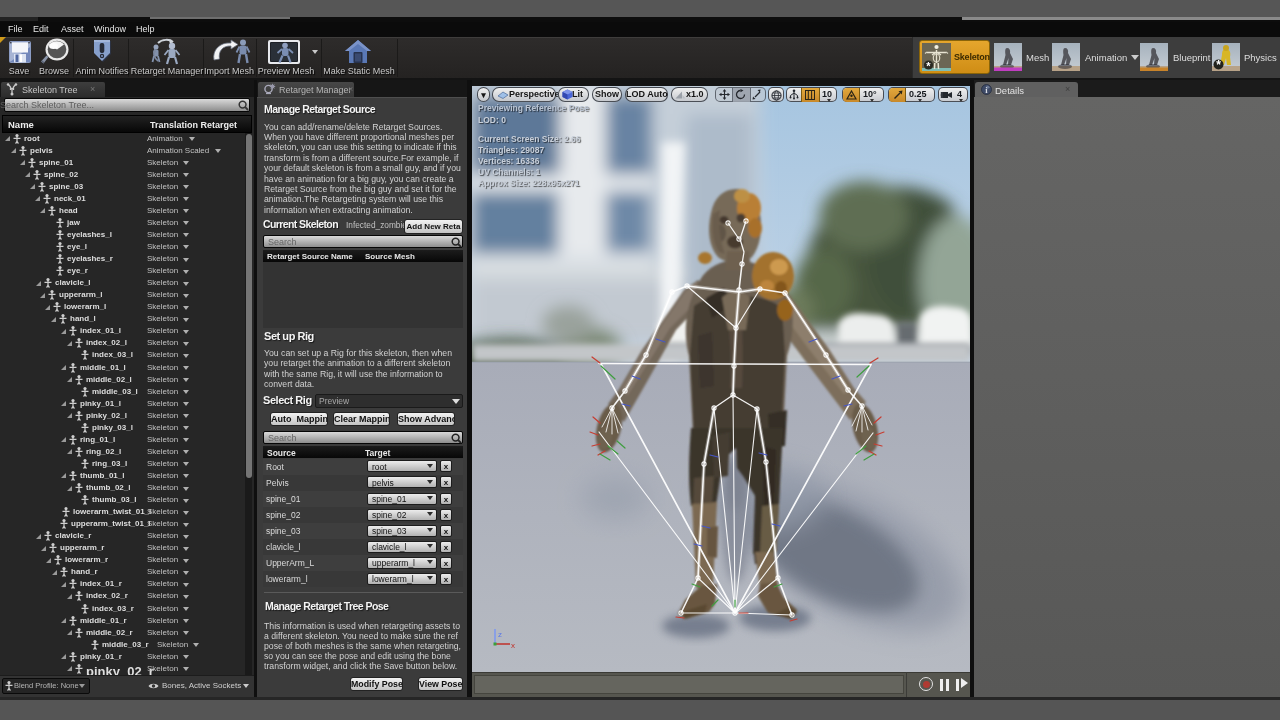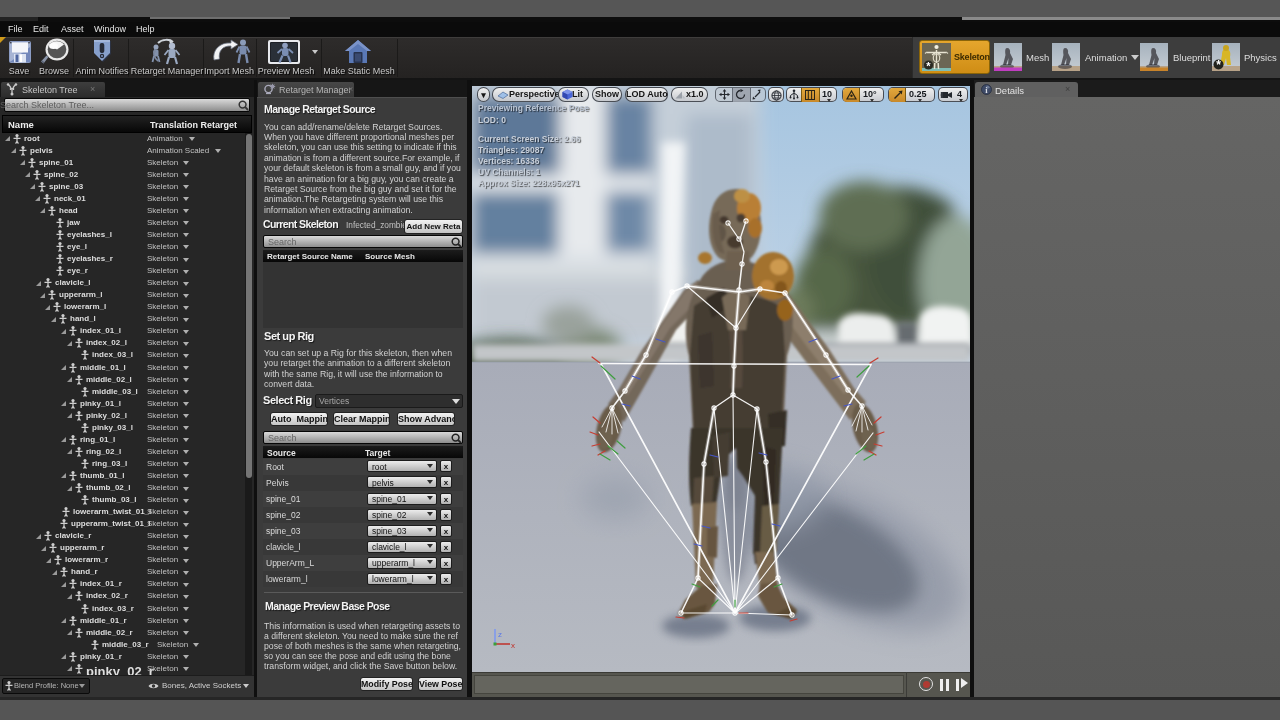--- a/index.html
+++ b/index.html
@@ -633,21 +633,21 @@
     <path d="M8.5 0.8 L8.5 6.2 M5.8 3.5 L11.2 3.5 M6.6 1.6 L10.4 5.4 M6.6 5.4 L10.4 1.6" stroke="#99a" stroke-width="0.9"></path>
 <path d="M2 10.5 L7 10.5" stroke="#aab" stroke-width="1.2"></path>
   </svg>
 <div class="abs txt" style="left:279px;top:85px;font-size:9px;color:#b4b4b4">Retarget Manager</div>
 <div class="abs txt" style="left:348px;top:84px;font-size:9px;color:#666">×</div>
 <div class="abs" style="left:257px;top:97px;width:210px;height:1px;background:#4e4e4e"></div>
 <div class="abs txt" style="left:264px;top:103px;font-size:10.5px;font-weight:bold;letter-spacing:-0.55px;color:#f4f4f4;text-shadow:1px 1px 1px #1a1a1a">Manage Retarget Source</div>
 <div class="abs txt" style="left:264px;top:121.5px;font-size:8.7px;color:#d2d2d2">You can add/rename/delete Retarget Sources.</div>
 <div class="abs txt" style="left:264px;top:131.9px;font-size:8.7px;color:#d2d2d2">When you have different proportional meshes per</div>
 <div class="abs txt" style="left:264px;top:142.3px;font-size:8.7px;color:#d2d2d2">skeleton, you can use this setting to indicate if this</div>
-<div class="abs txt" style="left:264px;top:152.7px;font-size:8.7px;color:#d2d2d2">animation is from a different source.For example, if</div>
+<div class="abs txt" style="left:264px;top:152.7px;font-size:8.7px;color:#d2d2d2">transform is from a different source.For example, if</div>
 <div class="abs txt" style="left:264px;top:163.1px;font-size:8.7px;color:#d2d2d2">your default skeleton is from a small guy, and if you</div>
 <div class="abs txt" style="left:264px;top:173.5px;font-size:8.7px;color:#d2d2d2">have an animation for a big guy, you can create a</div>
 <div class="abs txt" style="left:264px;top:183.9px;font-size:8.7px;color:#d2d2d2">Retarget Source from the big guy and set it for the</div>
 <div class="abs txt" style="left:264px;top:194.3px;font-size:8.7px;color:#d2d2d2">animation.The Retargeting system will use this</div>
 <div class="abs txt" style="left:264px;top:204.7px;font-size:8.7px;color:#d2d2d2">information when extracting animation.</div>
 <div class="abs txt" style="left:263px;top:218px;font-size:10.5px;font-weight:bold;letter-spacing:-0.6px;color:#f4f4f4;text-shadow:1px 1px 1px #1a1a1a">Current Skeleton</div>
 <div class="abs txt" style="left:346px;top:220px;font-size:8.3px;color:#c2c2c2">Infected_zombie</div>
 <div class="lightbtn" style="left:404px;top:219px;width:59px;height:15px;font-size:8px;line-height:13px">Add New Reta</div>
 <div class="abs" style="left:263px;top:235px;width:200px;height:13px;background:linear-gradient(#d9d9d9,#8e8e8e);border:1px solid #060606;border-radius:2px;box-sizing:border-box"></div>
 <div class="abs txt" style="left:268px;top:237px;font-size:9px;color:#666">Search</div>
@@ -659,21 +659,21 @@
 <div class="abs txt" style="left:267px;top:252px;font-size:8px;font-weight:bold;color:#e8e8e8">Retarget Source Name</div>
 <div class="abs txt" style="left:365px;top:252px;font-size:8px;font-weight:bold;color:#e8e8e8">Source Mesh</div>
 <div class="abs" style="left:263px;top:262px;width:200px;height:66px;background:#333"></div>
 <div class="abs txt" style="left:264px;top:330px;font-size:11px;font-weight:bold;letter-spacing:-0.45px;color:#f4f4f4;text-shadow:1px 1px 1px #1a1a1a">Set up Rig</div>
 <div class="abs txt" style="left:264px;top:348.0px;font-size:8.7px;color:#d2d2d2">You can set up a Rig for this skeleton, then when</div>
 <div class="abs txt" style="left:264px;top:358.3px;font-size:8.7px;color:#d2d2d2">you retarget the animation to a different skeleton</div>
 <div class="abs txt" style="left:264px;top:368.6px;font-size:8.7px;color:#d2d2d2">with the same Rig, it will use the information to</div>
 <div class="abs txt" style="left:264px;top:378.9px;font-size:8.7px;color:#d2d2d2">convert data.</div>
 <div class="abs txt" style="left:263px;top:394px;font-size:11px;font-weight:bold;letter-spacing:-0.45px;color:#f4f4f4;text-shadow:1px 1px 1px #1a1a1a">Select Rig</div>
 <div class="abs" style="left:315px;top:394px;width:148px;height:14px;background:#2e2e2e;border:1px solid #1a1a1a;border-radius:2px;box-sizing:border-box"></div>
-<div class="abs txt" style="left:319px;top:396px;font-size:8.5px;color:#a8a8a8">Vertices</div>
+<div class="abs txt" style="left:319px;top:396px;font-size:8.5px;color:#a8a8a8">Preview</div>
 <div class="abs" style="left:452px;top:399px;width:0;height:0;border-left:4px solid transparent;border-right:4px solid transparent;border-top:5px solid #ddd"></div>
 <div class="lightbtn" style="left:270px;top:412px;width:58px;height:14px;font-size:9px;line-height:12px">Auto&nbsp; Mappin</div>
 <div class="lightbtn" style="left:333px;top:412px;width:57px;height:14px;font-size:9px;line-height:12px">Clear Mappin</div>
 <div class="lightbtn" style="left:397px;top:412px;width:58px;height:14px;font-size:9px;line-height:12px">Show Advanc</div>
 <div class="abs" style="left:263px;top:431px;width:200px;height:13px;background:linear-gradient(#d9d9d9,#8e8e8e);border:1px solid #060606;border-radius:2px;box-sizing:border-box"></div>
 <div class="abs txt" style="left:268px;top:433px;font-size:9px;color:#666">Search</div>
 <svg class="abs" style="left:451px;top:432.5px" width="11" height="11" viewBox="0 0 11 11">
 <circle cx="4.6" cy="4.6" r="3.4" fill="none" stroke="#222" stroke-width="1.5"></circle>
     <path d="M7.2 7.2 L10 10" stroke="#222" stroke-width="1.8"></path>
   </svg>
@@ -722,27 +722,27 @@
 <div class="abs txt" style="left:372px;top:558.1px;font-size:8.5px;color:#111">upperarm_l</div>
 <div class="abs" style="left:427px;top:560.1px;width:0;height:0;border-left:3.5px solid transparent;border-right:3.5px solid transparent;border-top:4.5px solid #2b2b2b"></div>
 <div class="abs" style="left:440px;top:556.9px;width:12px;height:12px;background:linear-gradient(#ececec,#b2b2b2);border:1px solid #1c1c1c;border-radius:2px;box-sizing:border-box;text-align:center;font-size:8px;font-weight:bold;color:#111;line-height:11px">x</div>
 <div class="abs" style="left:263px;top:571.2px;width:200px;height:16.1px;background:#383838"></div>
 <div class="abs txt" style="left:266px;top:574.4px;font-size:8.5px;color:#dcdcdc">lowerarm_l</div>
 <div class="abs" style="left:367px;top:573.0px;width:70px;height:12px;background:linear-gradient(#ececec,#b2b2b2);border:1px solid #1c1c1c;border-radius:2px;box-sizing:border-box"></div>
 <div class="abs txt" style="left:372px;top:574.2px;font-size:8.5px;color:#111">lowerarm_l</div>
 <div class="abs" style="left:427px;top:576.2px;width:0;height:0;border-left:3.5px solid transparent;border-right:3.5px solid transparent;border-top:4.5px solid #2b2b2b"></div>
 <div class="abs" style="left:440px;top:573.0px;width:12px;height:12px;background:linear-gradient(#ececec,#b2b2b2);border:1px solid #1c1c1c;border-radius:2px;box-sizing:border-box;text-align:center;font-size:8px;font-weight:bold;color:#111;line-height:11px">x</div>
 <div class="abs" style="left:264px;top:592px;width:199px;height:1px;background:#5a5a5a"></div>
-<div class="abs txt" style="left:265px;top:600px;font-size:10.5px;font-weight:bold;letter-spacing:-0.55px;color:#f4f4f4;text-shadow:1px 1px 1px #1a1a1a">Manage Preview Base Pose</div>
+<div class="abs txt" style="left:265px;top:600px;font-size:10.5px;font-weight:bold;letter-spacing:-0.55px;color:#f4f4f4;text-shadow:1px 1px 1px #1a1a1a">Manage Retarget Tree Pose</div>
 <div class="abs txt" style="left:264px;top:620.5px;font-size:8.7px;color:#d2d2d2">This information is used when retargeting assets to</div>
 <div class="abs txt" style="left:264px;top:630.6px;font-size:8.7px;color:#d2d2d2">a different skeleton. You need to make sure the ref</div>
 <div class="abs txt" style="left:264px;top:640.7px;font-size:8.7px;color:#d2d2d2">pose of both meshes is the same when retargeting,</div>
 <div class="abs txt" style="left:264px;top:650.8px;font-size:8.7px;color:#d2d2d2">so you can see the pose and edit using the bone</div>
 <div class="abs txt" style="left:264px;top:660.9px;font-size:8.7px;color:#d2d2d2">transform widget, and click the Save button below.</div>
-<div class="lightbtn" style="left:360px;top:677px;width:53px;height:14px;font-size:8.8px;line-height:12px">Modify Pose</div>
+<div class="lightbtn" style="left:350px;top:677px;width:53px;height:14px;font-size:8.8px;line-height:12px">Modify Pose</div>
 <div class="lightbtn" style="left:418px;top:677px;width:45px;height:14px;font-size:8.8px;line-height:12px">View Pose</div>
 <div class="abs" style="left:472px;top:80px;width:498px;height:617px;background:#141414"></div>
 <svg class="abs" style="left:472px;top:86px" width="498" height="586" viewBox="0 0 498 586">
 <defs>
 <linearGradient id="sky" x1="0" y1="0" x2="0" y2="1">
         <stop offset="0" stop-color="#a6c5e0"></stop>
         <stop offset="0.6" stop-color="#b8cfe4"></stop>
         <stop offset="1" stop-color="#c6d4e2"></stop>
       </linearGradient>
 <linearGradient id="floor" x1="0" y1="0" x2="0" y2="1">

